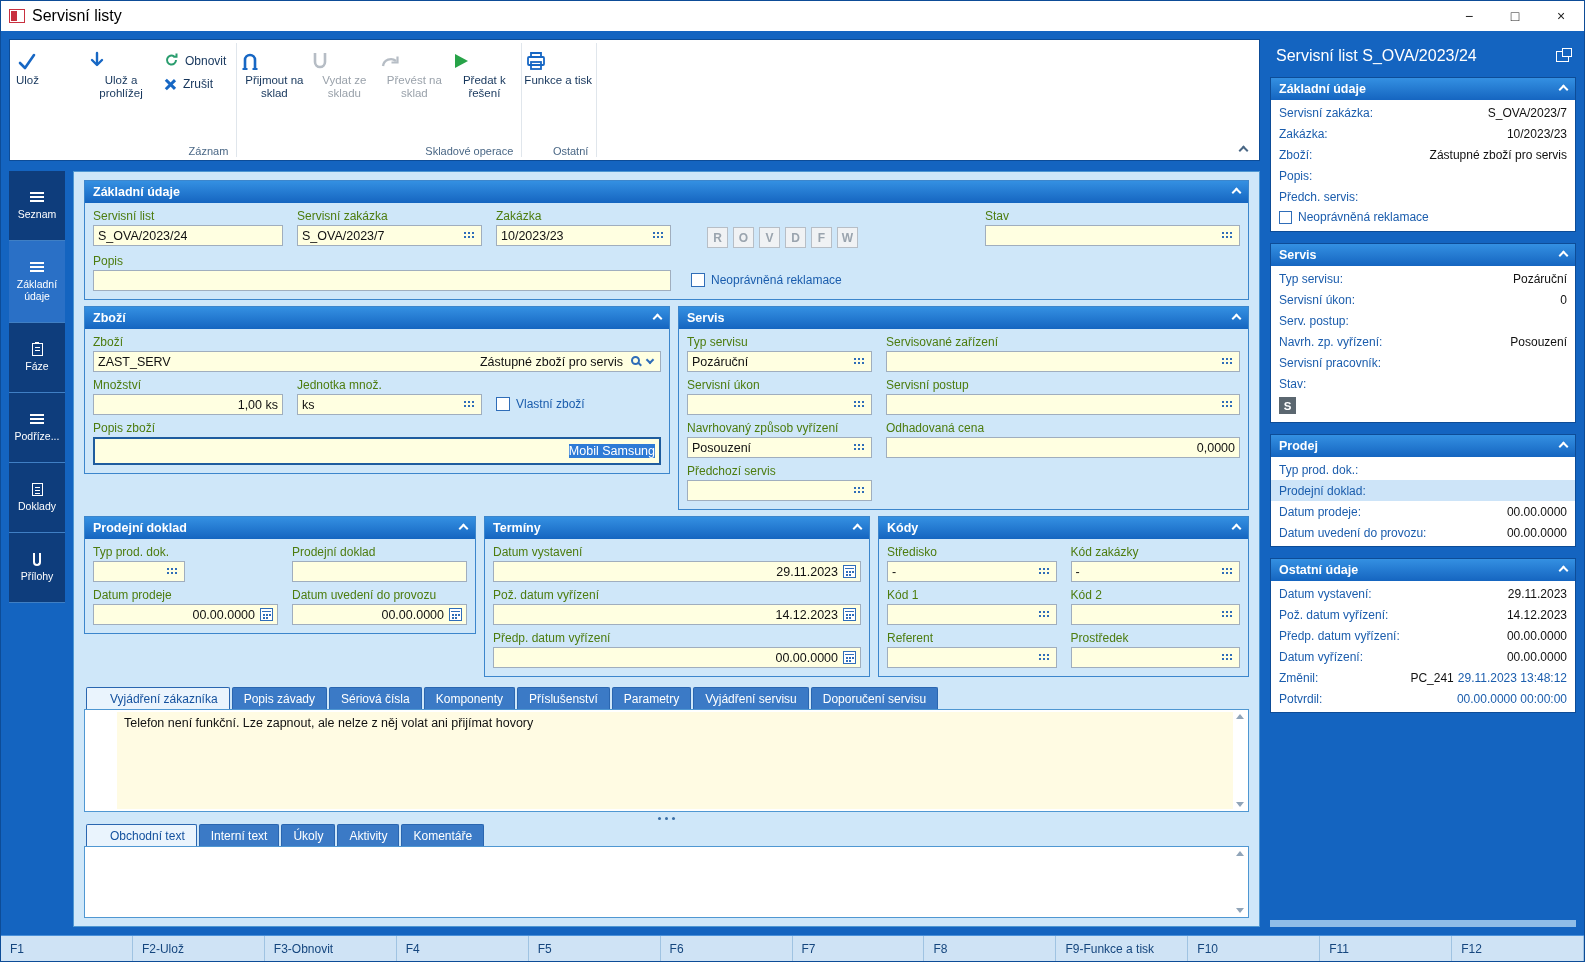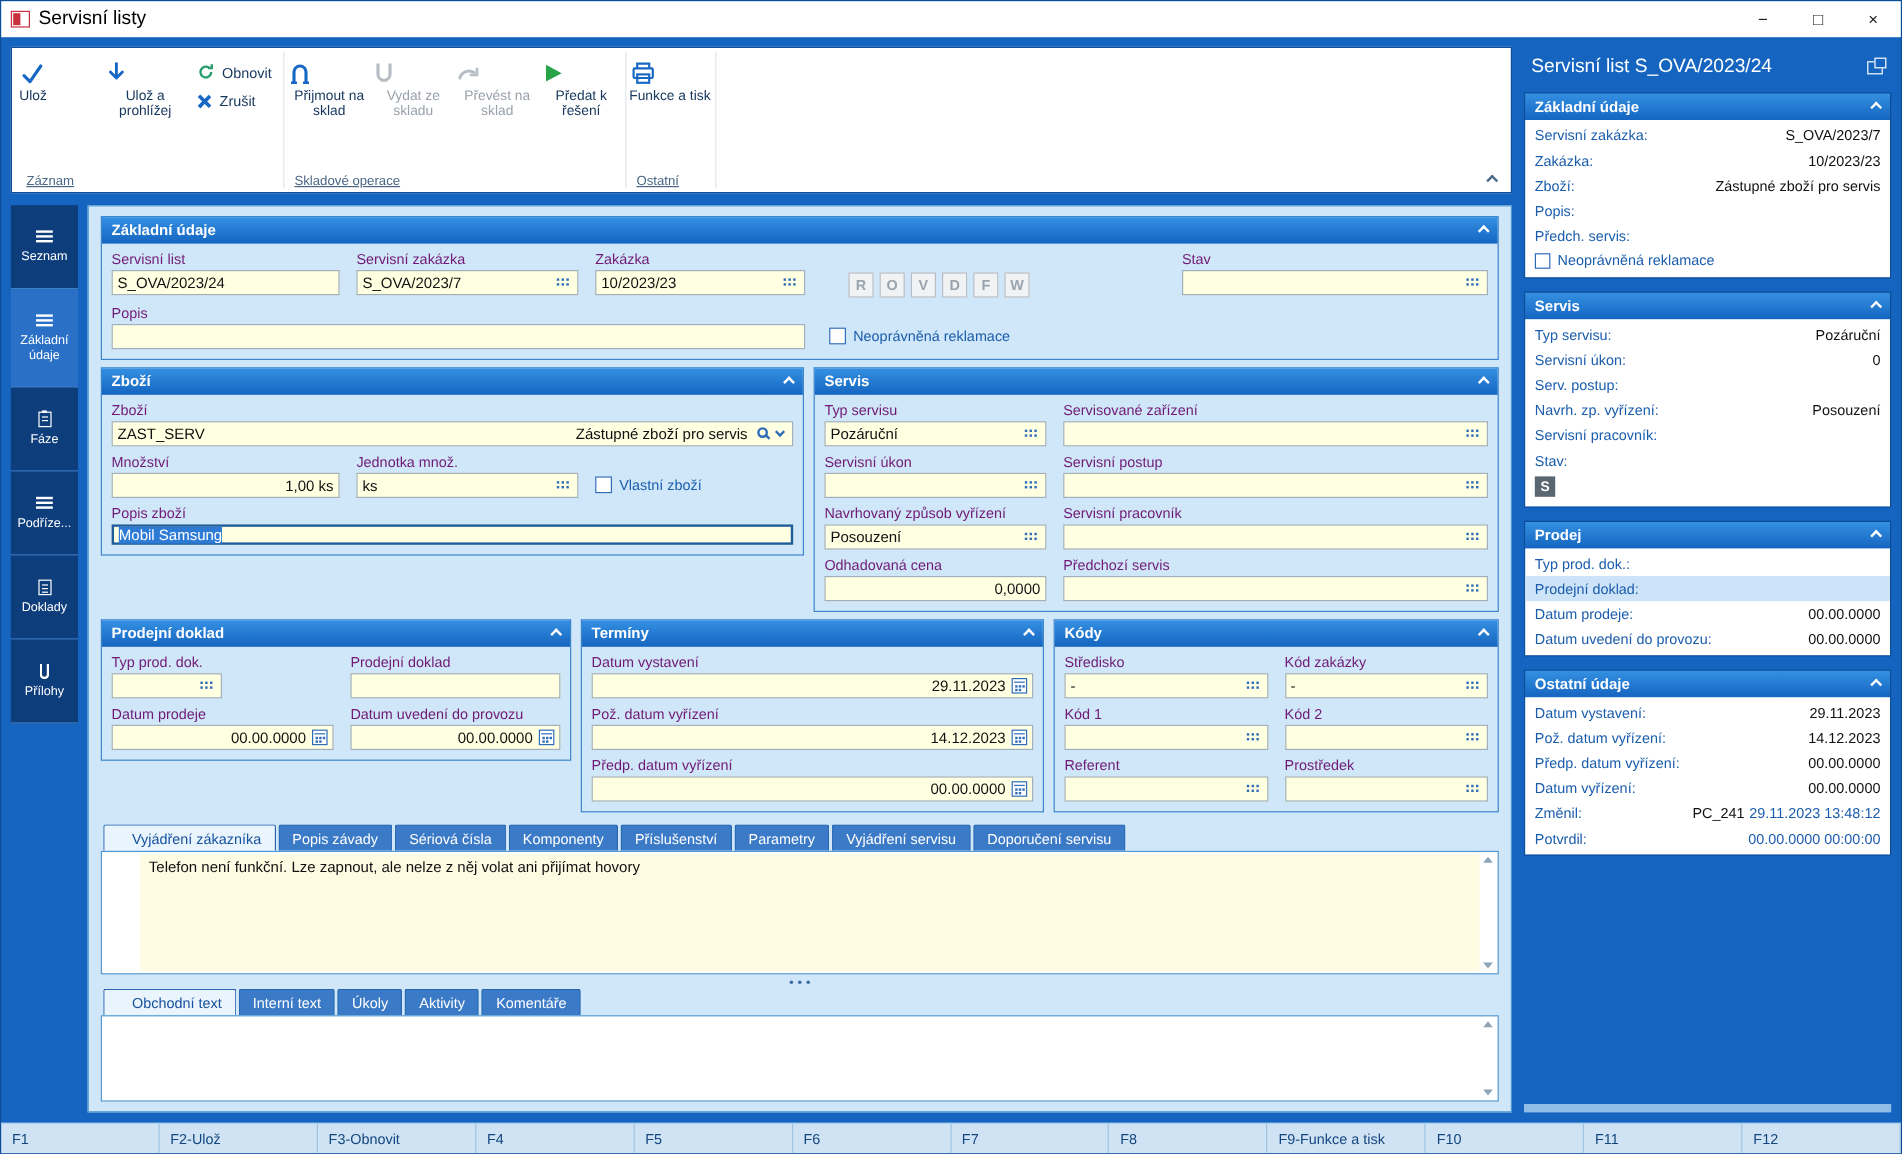--- a/index.html
+++ b/index.html
@@ -17,21 +17,21 @@
 .app{flex:1;display:flex;padding:8px;gap:10px;min-height:0;}
 .left-col{flex:1;display:flex;flex-direction:column;min-width:0;}
 
 .ribbon{background:#fff;border:1px solid #0d4c97;flex:0 0 122px;display:flex;flex-direction:column;}
 .rtabs{height:25px;background:#0f56aa;display:flex;align-items:stretch;padding-left:2px;flex:0 0 25px;}
 .rtab{padding:0 15px;display:flex;align-items:center;color:#fff;font-size:12px;}
 .rtab.active{background:#fff;color:#123e75;}
 .rbody{flex:1;display:flex;position:relative;padding:0 4px;}
 .rgroup{display:flex;flex-direction:column;}
 .rbtns{flex:1;display:flex;align-items:stretch;padding:3px 2px 0;}
-.rgrouplabel{text-align:left;font-size:11px;color:#4a6785;padding:1px 8px 3px;text-decoration:underline;}
+.rgrouplabel{text-align:right;font-size:11px;color:#4a6785;padding:1px 8px 3px;}
 .rsep{width:1px;background:#e0e6ec;margin:3px 0;}
 .rbtn{width:70px;display:flex;flex-direction:column;align-items:flex-start;padding-top:4px;font-size:11.5px;color:#16365c;text-align:center;line-height:1.15;}
 .rbtn .ricon{height:27px;display:flex;align-items:center;justify-content:center;}
 .rbtn.disabled{color:#9aa2ab;}
 .rsmallcol{display:flex;flex-direction:column;gap:7px;padding:9px 8px 0;}
 .rsmall{display:flex;align-items:center;gap:6px;font-size:12px;color:#16365c;}
 .xicon{position:relative;width:13px;height:13px;flex:0 0 13px;}
 .xicon::before,.xicon::after{content:"";position:absolute;left:5px;top:0;width:2.5px;height:13px;background:#1767c4;}
 .xicon::before{transform:rotate(45deg);}
 .xicon::after{transform:rotate(-45deg);}
@@ -50,26 +50,26 @@
 .ic-clipb::before{content:"";position:absolute;top:-2px;left:2px;width:4px;height:2px;background:#fff;}
 .ic-clipb::after{content:"";position:absolute;left:2px;right:2px;top:3px;height:1px;background:#fff;box-shadow:0 3px 0 #fff;}
 .ic-clip{width:8px;height:13px;border:2px solid #fff;border-top:none;border-radius:0 0 4px 4px;}
 
 .content{flex:1;background:#cfe7f9;border:1px solid #4f97d2;padding:8px 10px;display:flex;flex-direction:column;min-width:0;overflow:hidden;}
 .sec{border:1px solid #3c86cc;display:flex;flex-direction:column;background:#cfe7f9;}
 .sec-h{height:22px;background:linear-gradient(180deg,#3490e2,#1565c0);color:#fff;font-weight:bold;font-size:12.5px;display:flex;align-items:center;padding:0 8px;flex:0 0 22px;}
 .sec-b{padding:6px 8px 8px;}
 .row{display:flex;gap:14px;align-items:flex-start;}
 .field{display:flex;flex-direction:column;}
-.flabel{color:#701a75;margin-bottom:2px;height:14px;white-space:nowrap;}
+.flabel{color:#4d7c0f;margin-bottom:2px;height:14px;white-space:nowrap;}
 .finput{height:21px;background:#ffffe1;border:1px solid #a0aebe;display:flex;align-items:center;padding:0 4px;font-size:12.5px;}
 .finput .val{white-space:nowrap;overflow:hidden;}
 .finput .spacer{flex:1;}
 .finput.vright .val{flex:1;text-align:right;}
-.finput.focused{border:2px solid #1f5c9e;height:17px;}
+.finput.focused{border:2px solid #1f5c9e;height:28px;justify-content:flex-end;}
 .seltext{background:#2e7bd6;color:#fff;}
 .dd{width:15px;height:15px;margin-left:4px;position:relative;flex:0 0 15px;}
 .dd::before{content:"";position:absolute;left:2px;top:4px;width:2px;height:2px;background:#2f6db8;box-shadow:4px 0 0 #2f6db8,8px 0 0 #2f6db8,0 4px 0 #2f6db8,4px 4px 0 #2f6db8,8px 4px 0 #2f6db8;}
 .cal{width:13px;height:13px;border:1px solid #2f6db8;background:#fff;margin-left:5px;position:relative;flex:0 0 13px;}
 .cal::before{content:"";position:absolute;top:2px;left:1px;right:1px;height:1px;background:#2f6db8;}
 .cal::after{content:"";position:absolute;left:2px;top:5px;width:2px;height:2px;background:#2f6db8;box-shadow:3px 0 0 #2f6db8,6px 0 0 #2f6db8,0 3px 0 #2f6db8,3px 3px 0 #2f6db8;}
 .mag{width:9px;height:9px;border:2px solid #2f6db8;border-radius:50%;position:relative;margin:0 5px 2px 8px;flex:0 0 9px;}
 .mag::after{content:"";position:absolute;width:5px;height:2px;background:#2f6db8;transform:rotate(45deg);right:-4px;bottom:-2px;}
 .chevdn{width:6px;height:6px;border-right:2px solid #2f6db8;border-bottom:2px solid #2f6db8;transform:rotate(45deg);margin:0 3px 3px 2px;flex:0 0 6px;}
 .cb{width:14px;height:14px;border:1px solid #2f6db8;background:#fff;flex:0 0 14px;}
@@ -408,28 +408,20 @@
                 </div>
                 <div class="field">
                   <div class="flabel">Navrhovaný způsob vyřízení</div>
                   <div class="finput">
                       <span class="val">Posouzení</span>
                       <span class="spacer"></span>
                       <span class="dd"></span>
                     </div>
                 </div>
                 <div class="field">
-                  <div class="flabel">Servisní pracovník</div>
-                  <div class="finput">
-                      <span class="val"></span>
-                      <span class="spacer"></span>
-                      <span class="dd"></span>
-                    </div>
-                </div>
-                <div class="field">
                   <div class="flabel">Odhadovaná cena</div>
                   <div class="finput vright">
                       <span class="val">0,0000</span>
                     </div>
                 </div>
                 <div class="field">
                   <div class="flabel">Předchozí servis</div>
                   <div class="finput">
                       <span class="val"></span>
                       <span class="spacer"></span>

